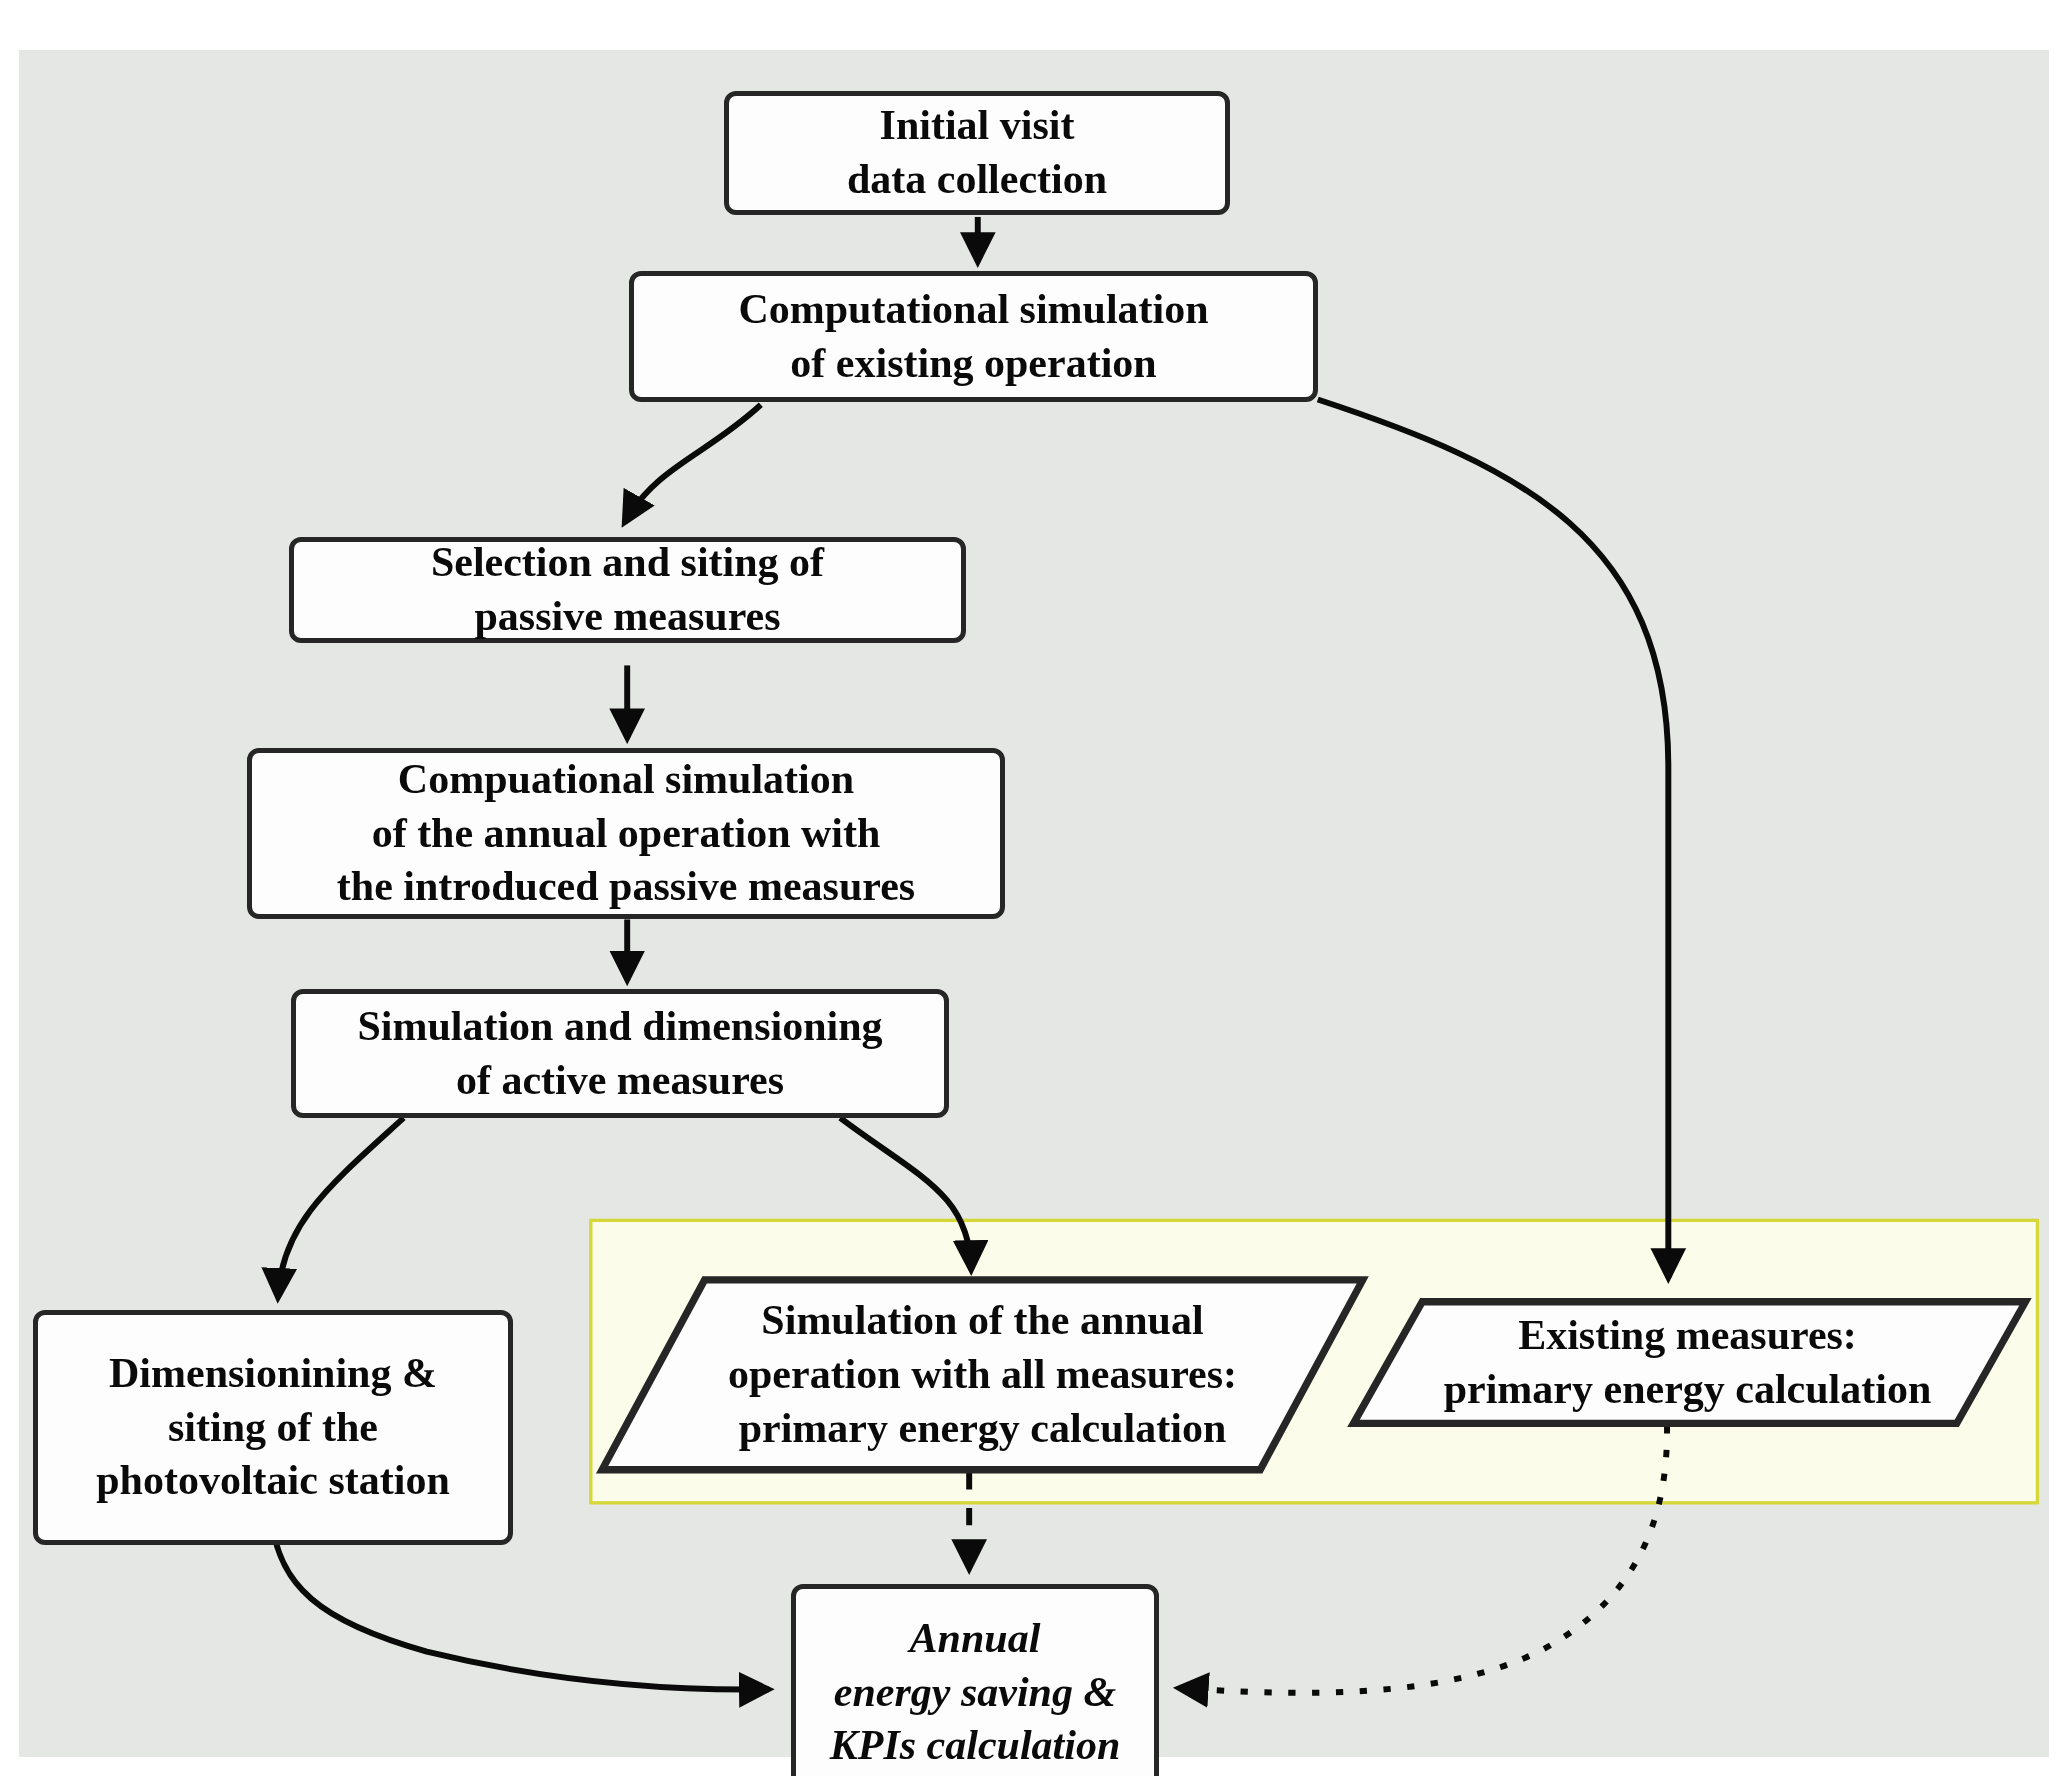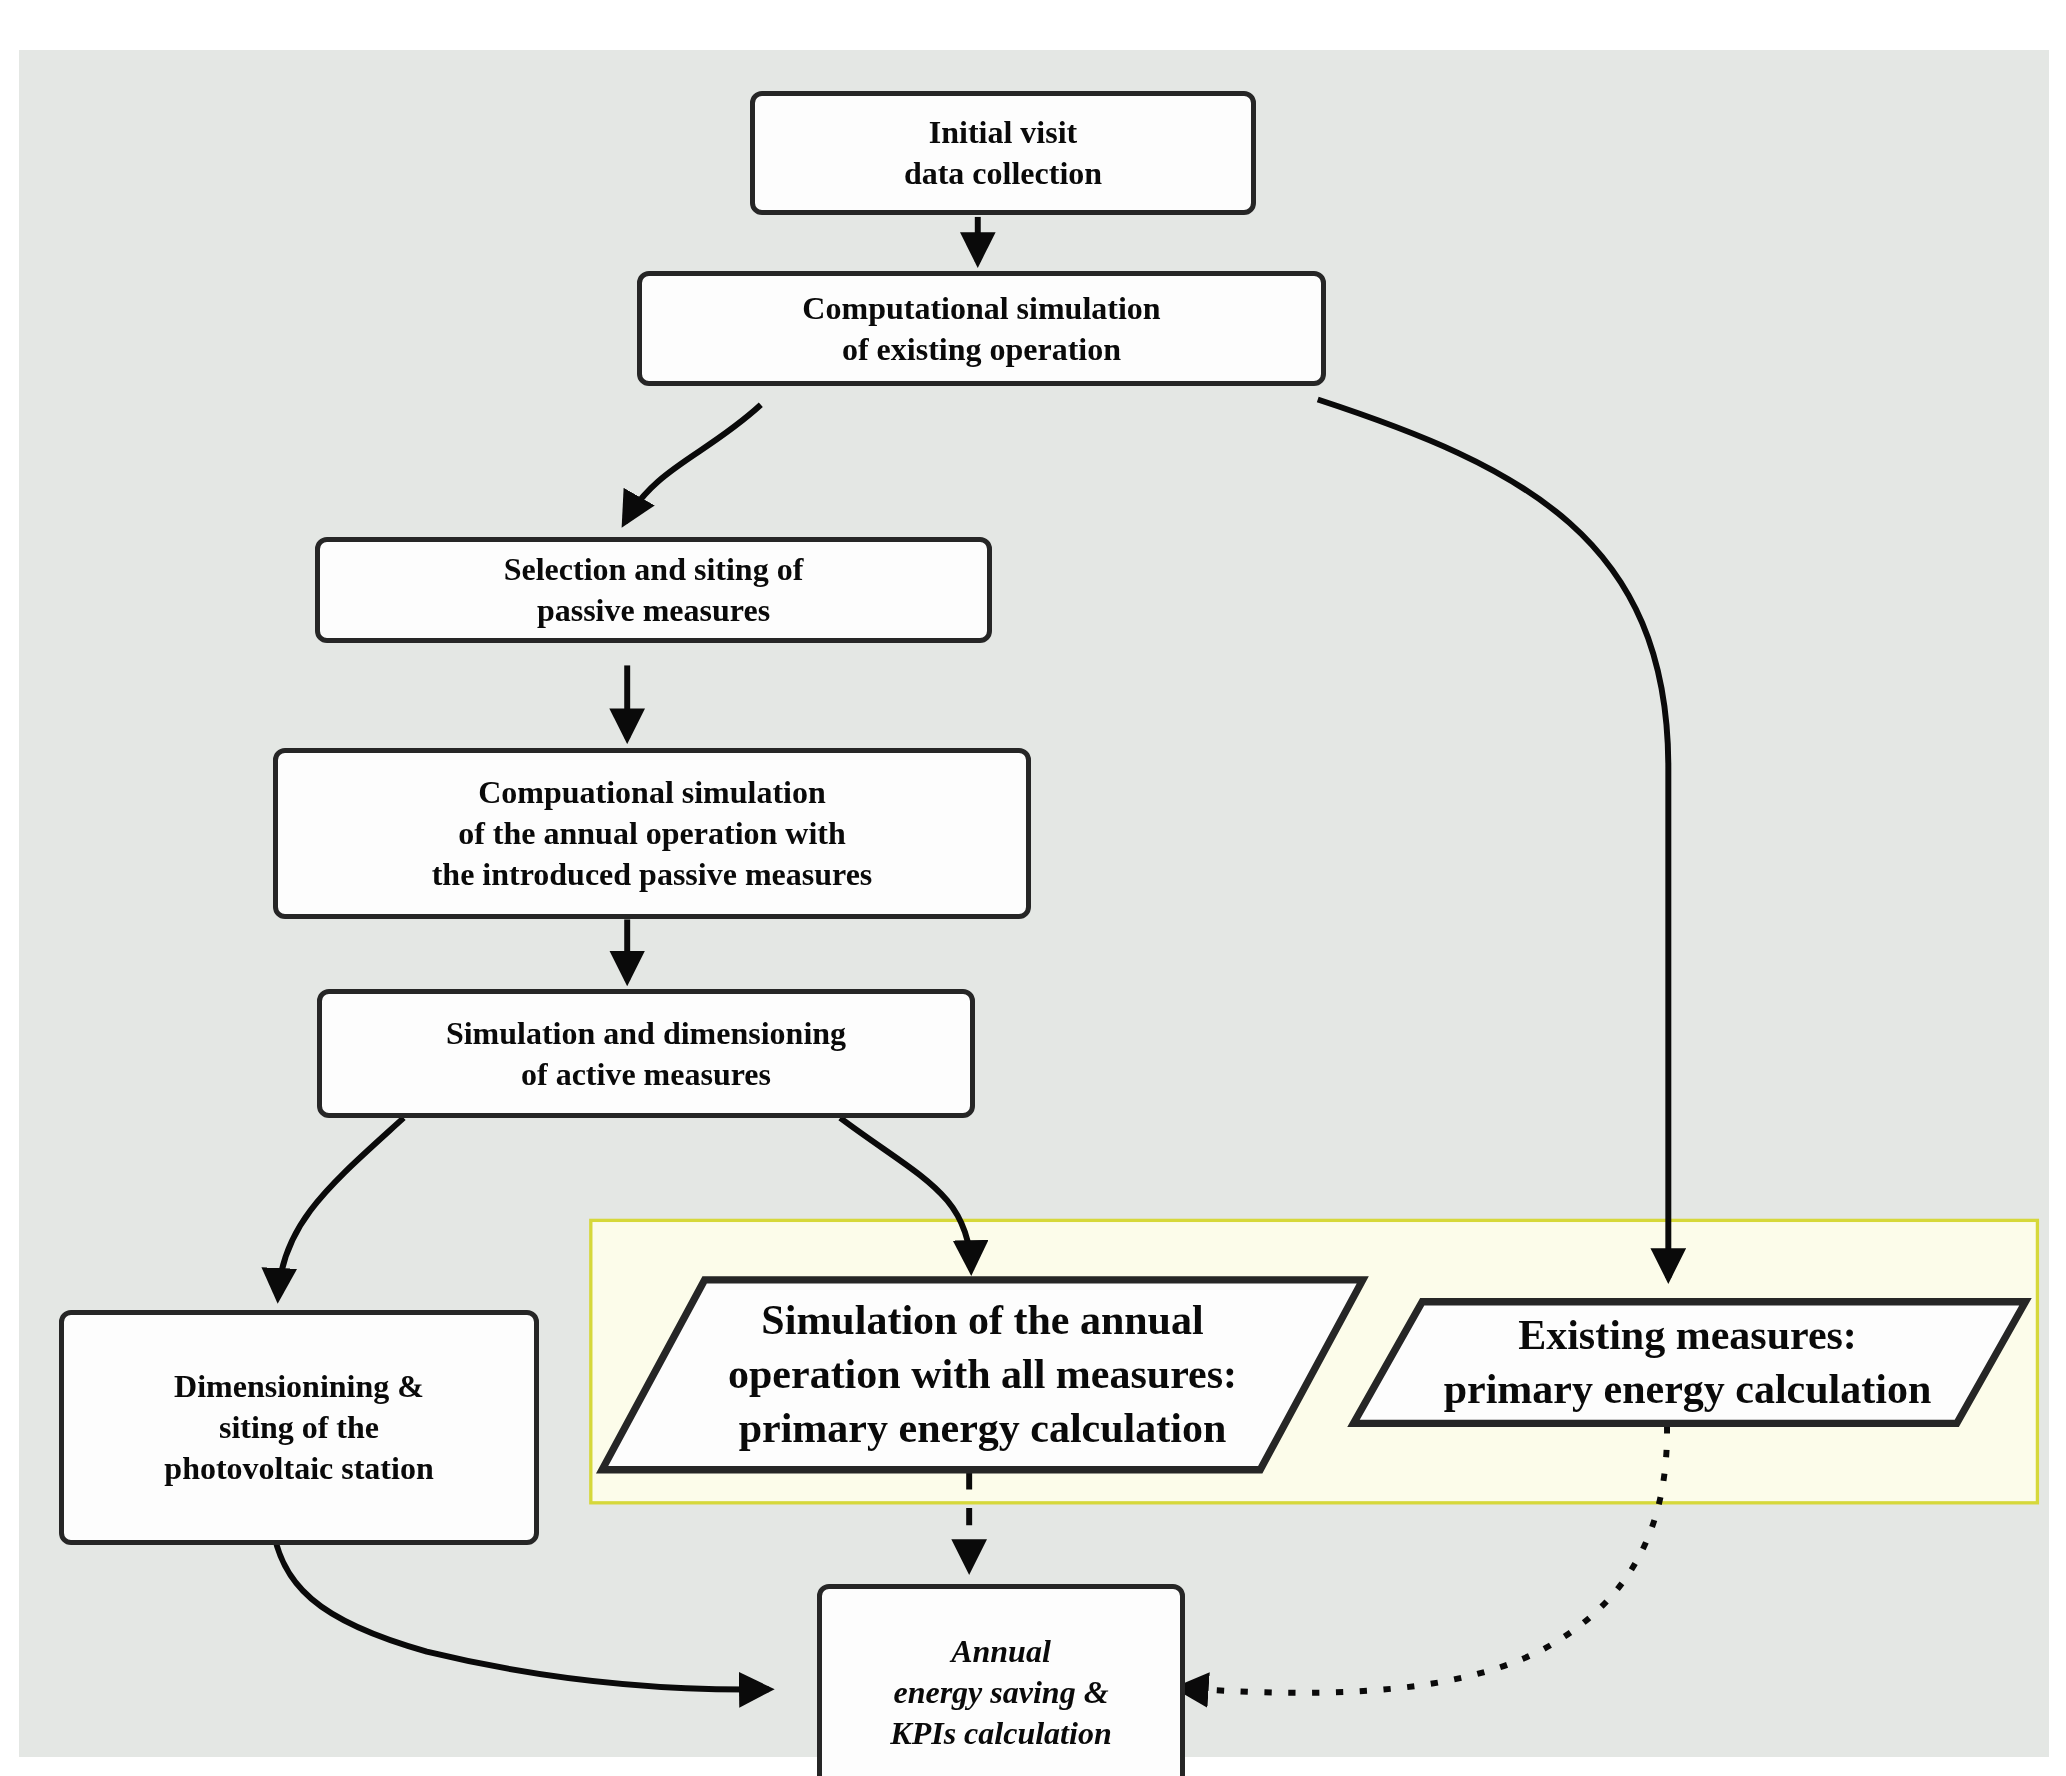--- a/index.html
+++ b/index.html
@@ -44,25 +44,24 @@
   .ahp{fill:var(--arrow);}
   .node{
     position:absolute;z-index:3;
     background:var(--node-fill);
     border:5.3px solid var(--node-border);
     border-radius:12px;
     box-sizing:border-box;
     display:flex;align-items:center;justify-content:center;
     text-align:center;
     font-weight:700;
-    font-size:32px;
+    font-size:42px;
     line-height:1.28;
     color:var(--text);
     white-space:pre-line;
-    margin-left:26px;
   }
   .ptext{
     position:absolute;z-index:3;
     display:flex;align-items:center;justify-content:center;
     text-align:center;
     font-weight:700;
     font-size:42px;
     line-height:1.28;
     color:var(--text);
     white-space:pre-line;
@@ -97,21 +96,21 @@
     <path class="edge dashed-long" d="M 1465,2226 L 1465,2372" marker-end="url(#ah)"></path>
     <path class="edge dashed-dot" d="M 2520,2156 C 2522,2305 2468,2422 2328,2496 C 2178,2570 1962,2564 1782,2552" marker-end="url(#ah)"></path>
 
     <polygon class="para" points="1065,1935 2060,1935 1905,2222 910,2222"></polygon>
     <polygon class="para" points="2150,1968 3062,1968 2958,2152 2046,2152"></polygon>
   </svg>
 
   <div class="node" style="left:724px;top:91px;width:506px;height:124px;">Initial visit
 data collection</div>
 
-  <div class="node" style="left:611px;top:271px;width:689px;height:115px;">Computational simulation
+  <div class="node" style="left:629px;top:271px;width:689px;height:131px;">Computational simulation
 of existing operation</div>
 
   <div class="node" style="left:289px;top:537px;width:677px;height:106px;">Selection and siting of
 passive measures</div>
 
   <div class="node" style="left:247px;top:748px;width:758px;height:171px;">Compuational simulation
 of the annual operation with
 the introduced passive measures</div>
 
   <div class="node" style="left:291px;top:989px;width:658px;height:129px;">Simulation and dimensioning

